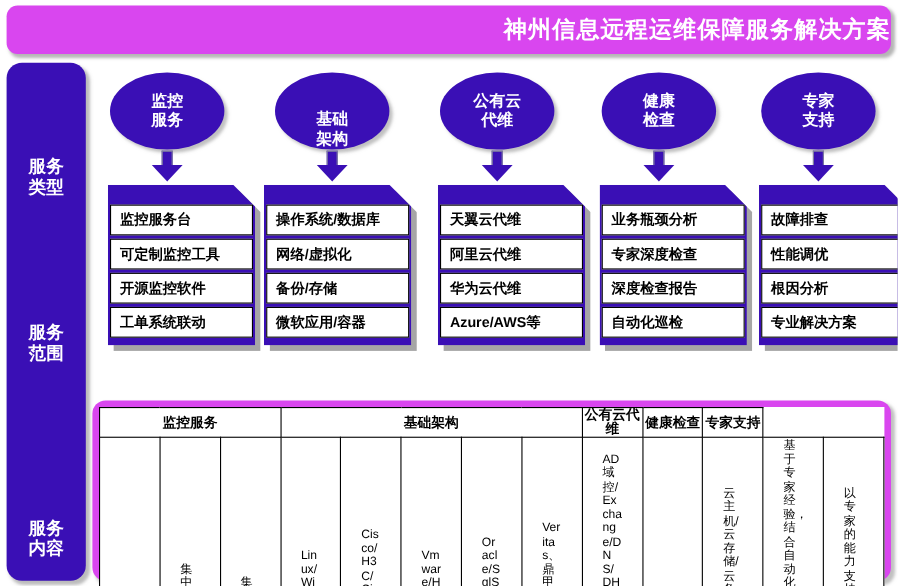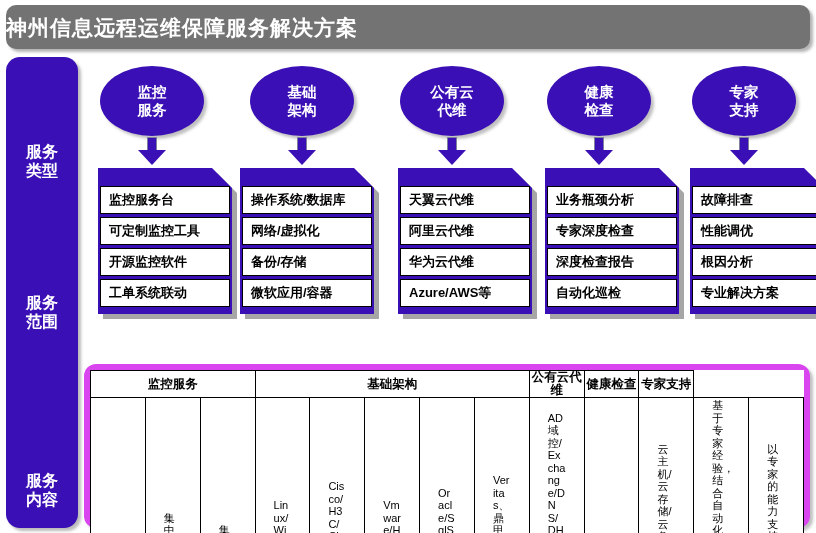--- a/index.html
+++ b/index.html
@@ -9,24 +9,24 @@
     background: #ffffff;
     font-family: "Liberation Sans", "DejaVu Sans", sans-serif;
     overflow: hidden;
   }
   #root { position: relative; width: 816px; height: 533px; }
 
   
   .title-bar {
     position: absolute; left: 6px; top: 5px;
     width: 804px; height: 44px;
-    background: #737373;
+    background: #d946ef;
     border-radius: 10px;
     box-shadow: 3px 3px 3px rgba(120,120,120,0.55);
-    display: flex; align-items: center; justify-content: flex-start;
+    display: flex; align-items: center; justify-content: flex-end;
   }
   .title-bar .txt {
     color: #ffffff; font-size: 21px; font-weight: bold;
     letter-spacing: 1px; line-height: 1;
   }
 
   
   .sidebar {
     position: absolute; left: 6px; top: 57px;
     width: 72px; height: 471px;
@@ -174,21 +174,21 @@
       </div>
       <div class="scope-group" style="left: 98px;">
         <div class="scope-shadow"></div>
         <div class="scope-body">
           <div class="scope-item">监控服务台</div>
           <div class="scope-item">可定制监控工具</div>
           <div class="scope-item">开源监控软件</div>
           <div class="scope-item">工单系统联动</div>
         </div>
       </div>
-      <div class="ellipse" style="left: 250px;">
+      <div class="ellipse" style="left: 250px; justify-content: flex-end;">
         <span>基础</span>
         <span>架构</span>
       </div>
       <div class="arrow" style="left: 288px;">
         <div class="shaft"></div>
         <div class="head"></div>
       </div>
       <div class="scope-group" style="left: 240px;">
         <div class="scope-shadow"></div>
         <div class="scope-body">

